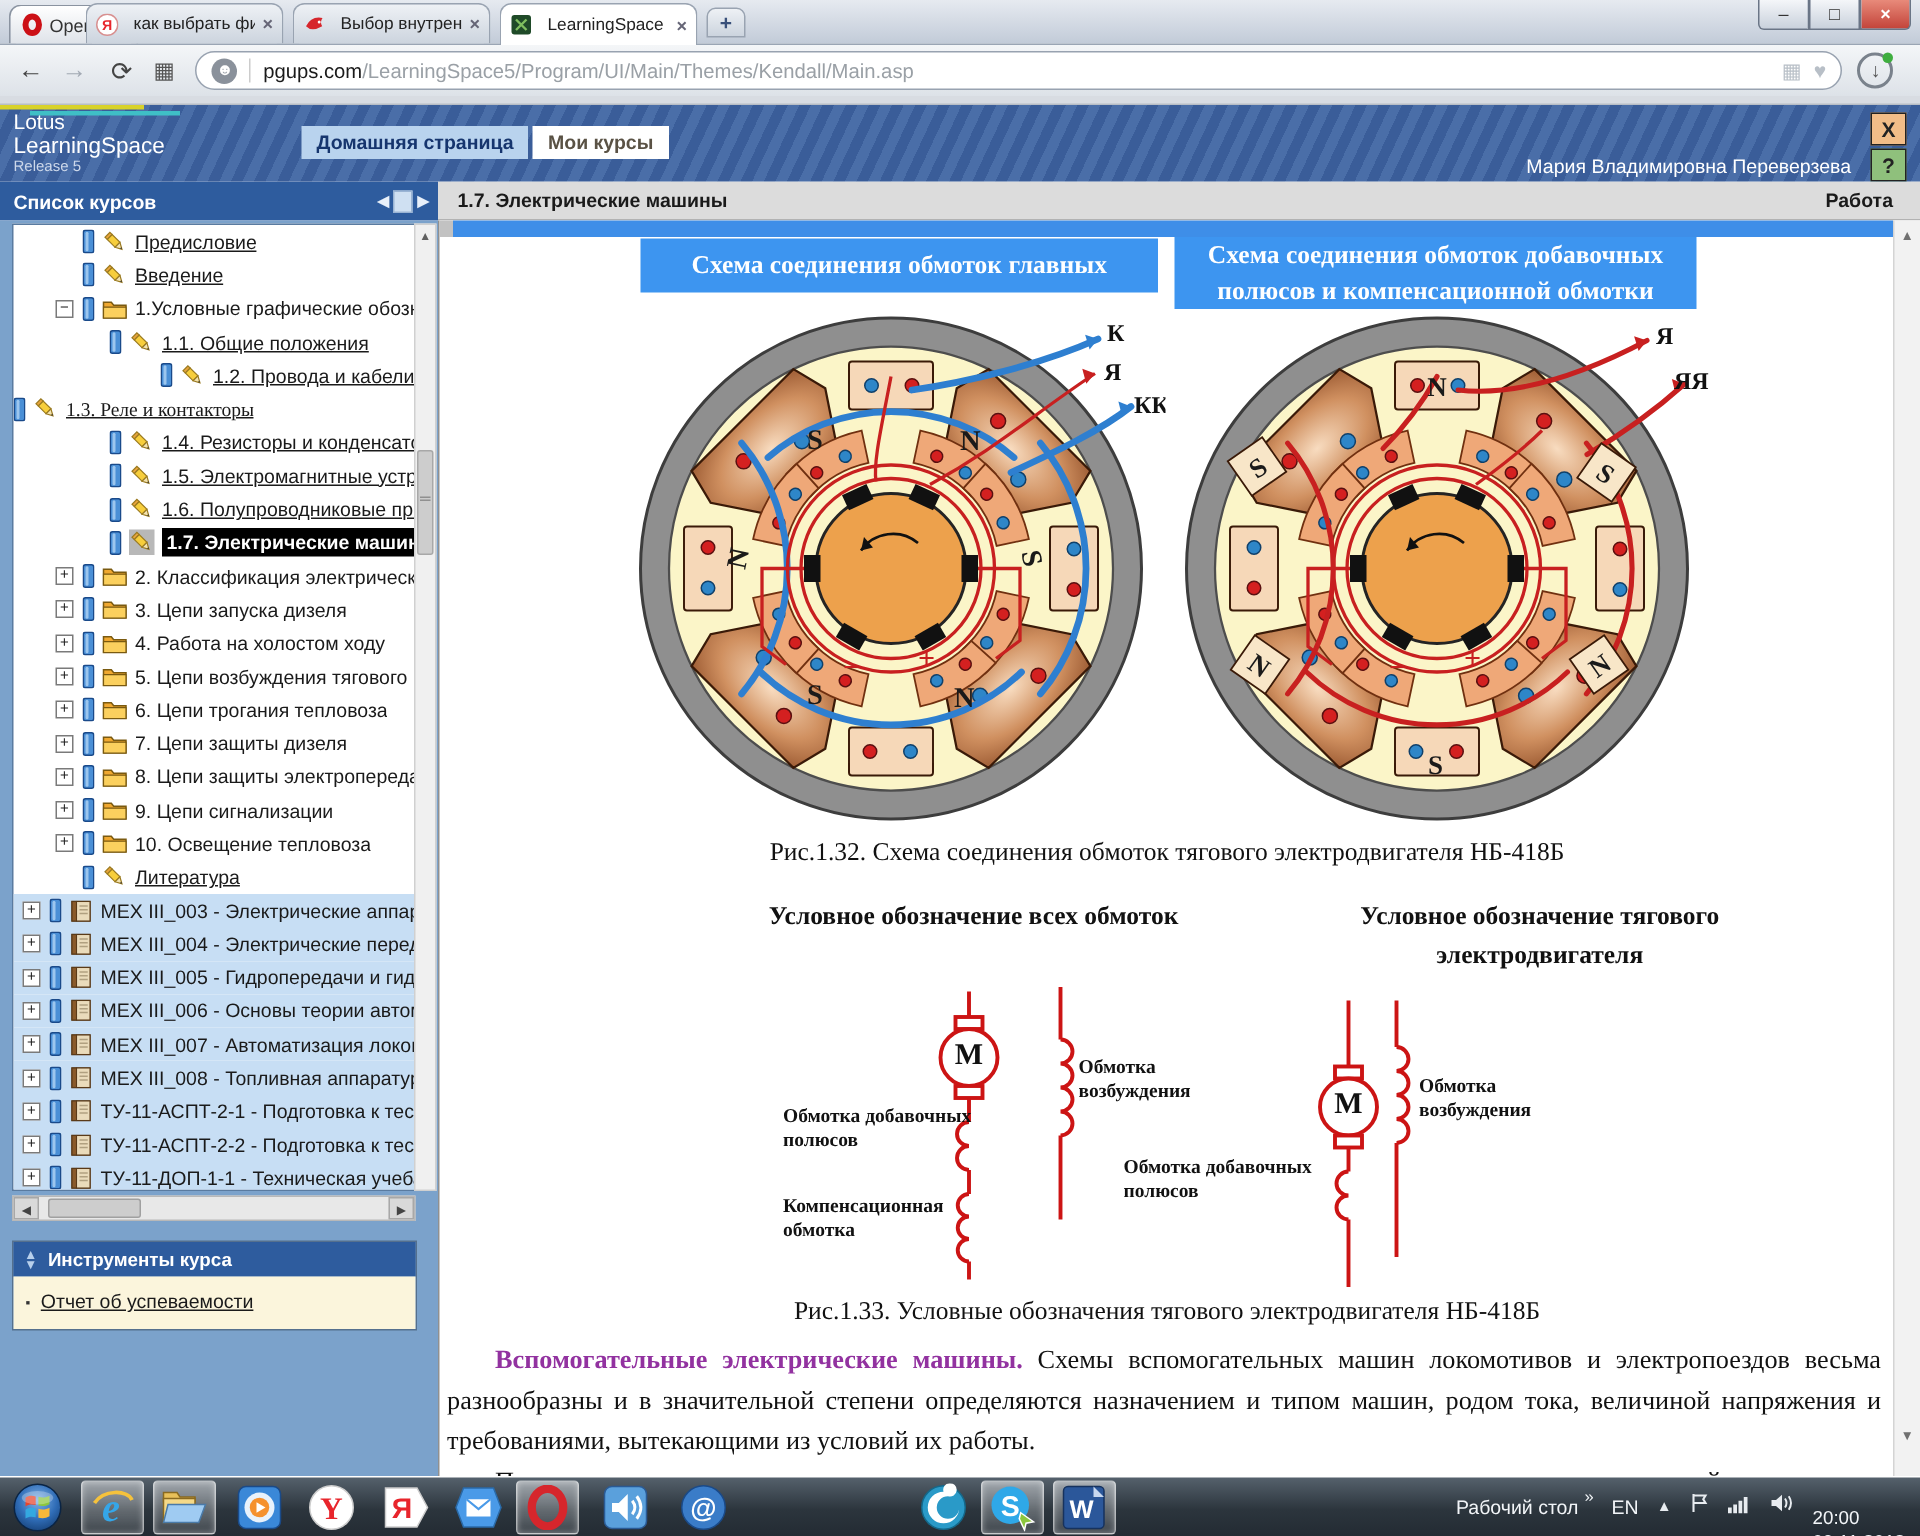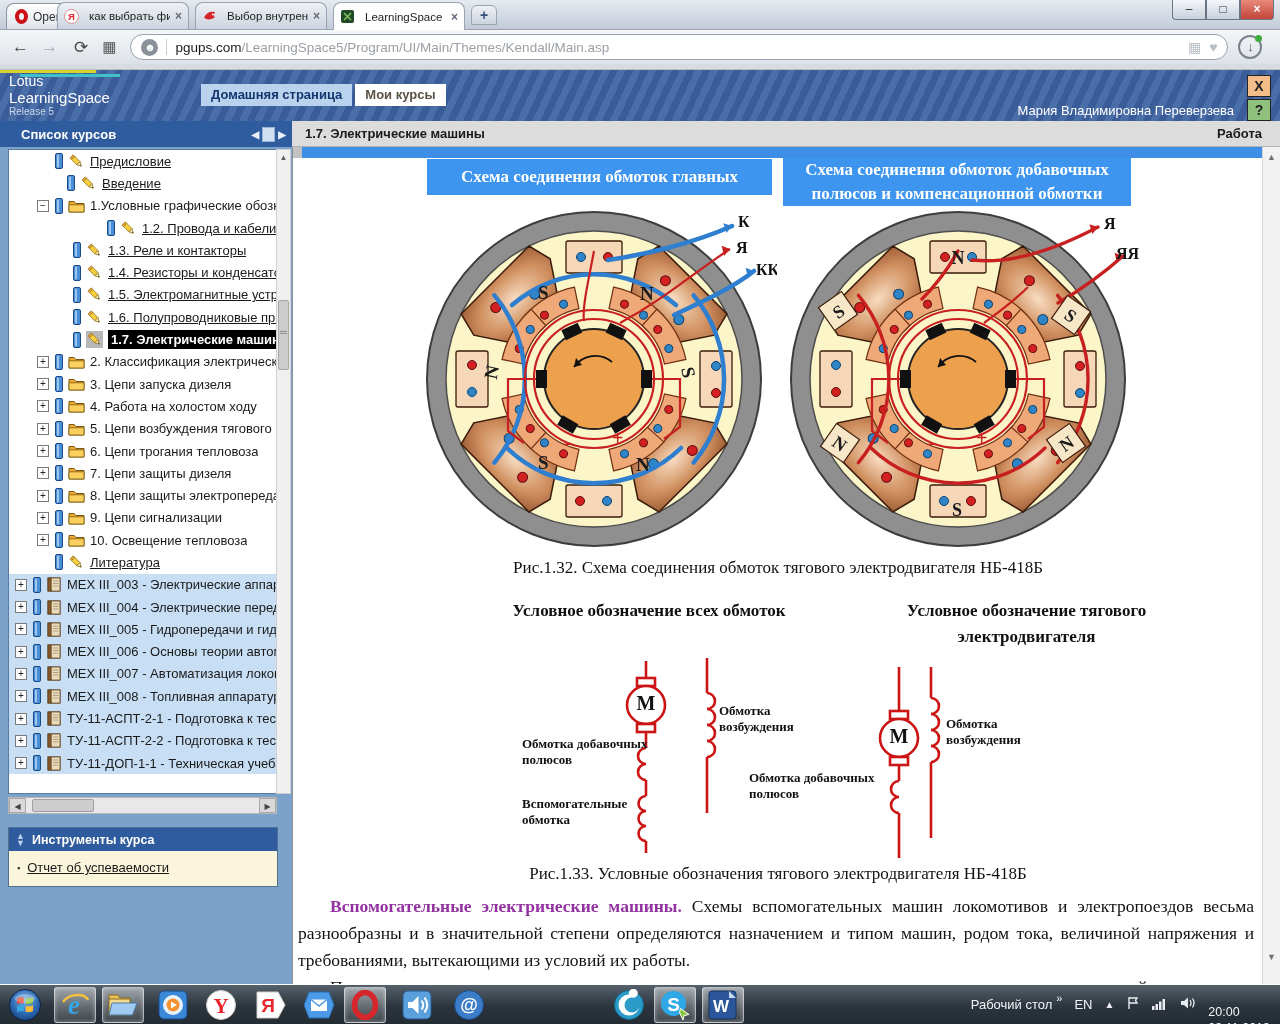--- a/index.html
+++ b/index.html
@@ -49,21 +49,21 @@
   .ls-tab.home { background:#b9d3ee; color:#16356e; }
   .ls-tab.courses { background:#fff; color:#5a5245; }
   .ls-user { position:absolute; right:46px; bottom:3px; color:#fff; font-size:13px; }
   .ls-x, .ls-q { position:absolute; right:9px; width:24px; height:22px; border:1px solid #222; text-align:center; font-weight:bold; font-size:14px; line-height:20px; color:#222; }
   .ls-x { top:5px; background:#f2bd88; }
   .ls-q { top:29px; background:#8fc07c; }
 
   
   .section-row { display:flex; height:26px; }
   .side-head { width:292px; background:#2e5c9e; color:#fff; font-size:13px; font-weight:bold; display:flex; align-items:center; padding:0 6px 0 9px; }
-  .side-head-title { flex:1;margin-left:12px; }
+  .side-head-title { flex:1; }
   .pager { display:flex; align-items:center; gap:3px; }
   .pager-arrow { font-size:10px; color:#e8f0fa; }
   .pager-box { width:13px; height:15px; background:#cfe0f2; border:1px solid #9ab4d4; }
   .content-head { flex:1; background:#dcdcdc; border-bottom:1px solid #b2b2b2; display:flex; align-items:center; padding:0 18px 0 13px; }
   .content-title { flex:1; font-size:13px; font-weight:600; color:#1a1a1a; }
   .content-close { font-size:13px; font-weight:bold; color:#1a1a1a; }
 
   
   .main-row { display:flex; height:837px; }
   .sidebar { position:relative; width:292px; background:#7ba2cb; }
@@ -259,21 +259,21 @@
                 <g transform="rotate(-45 8.5 8.5)">
                   <rect x="6.3" y="1.5" width="4.6" height="2.2" fill="#E8A43C" stroke="#9a7a20" stroke-width="0.8"></rect>
                   <rect x="6.3" y="3.7" width="4.6" height="7.3" fill="#F7CE3C" stroke="#9a7a20" stroke-width="0.8"></rect>
                   <polygon points="6.3,11 10.9,11 8.6,15.2" fill="#F3E3B0" stroke="#9a7a20" stroke-width="0.8"></polygon>
                   <polygon points="8,13.9 9.3,13.9 8.6,15.2" fill="#333"></polygon>
                 </g>
               </svg>
             </span>
             <span class="tree-label link">Предисловие</span>
           </div>
-          <div class="tree-row" style="padding-left: 58px;">
+          <div class="tree-row" style="padding-left: 46px;">
             <span class="ticon">
               <svg width="8" height="16" viewBox="0 0 8 16">
                 <rect x="0.5" y="0.5" width="7" height="15" rx="1.5" fill="#4A8FD6" stroke="#1a4a8a"></rect>
                 <rect x="2" y="1.5" width="2" height="13" rx="1" fill="#9cc6ee"></rect>
               </svg>
             </span>
             <span class="ticon type">
               <svg width="17" height="17" viewBox="0 0 17 17">
                 <g transform="rotate(-45 8.5 8.5)">
                   <rect x="6.3" y="1.5" width="4.6" height="2.2" fill="#E8A43C" stroke="#9a7a20" stroke-width="0.8"></rect>
@@ -294,40 +294,59 @@
               </svg>
             </span>
             <span class="ticon type">
               <svg width="17" height="14" viewBox="0 0 17 14">
                 <path d="M1,2.5 L6.2,2.5 L7.8,4.5 L16,4.5 L16,13 L1,13 Z" fill="#F0A830" stroke="#7a5a10"></path>
                 <path d="M1,5.8 L16,5.8 L16,13 L1,13 Z" fill="#FBD05E" stroke="#7a5a10" stroke-width="0.8"></path>
               </svg>
             </span>
             <span class="tree-label">1.Условные графические обозна</span>
           </div>
-          <div class="tree-row" style="padding-left: 98px;">
+          <div class="tree-row" style="padding-left: 64px;">
             <span class="ticon">
               <svg width="8" height="16" viewBox="0 0 8 16">
                 <rect x="0.5" y="0.5" width="7" height="15" rx="1.5" fill="#4A8FD6" stroke="#1a4a8a"></rect>
                 <rect x="2" y="1.5" width="2" height="13" rx="1" fill="#9cc6ee"></rect>
               </svg>
             </span>
             <span class="ticon type">
               <svg width="17" height="17" viewBox="0 0 17 17">
                 <g transform="rotate(-45 8.5 8.5)">
                   <rect x="6.3" y="1.5" width="4.6" height="2.2" fill="#E8A43C" stroke="#9a7a20" stroke-width="0.8"></rect>
                   <rect x="6.3" y="3.7" width="4.6" height="7.3" fill="#F7CE3C" stroke="#9a7a20" stroke-width="0.8"></rect>
                   <polygon points="6.3,11 10.9,11 8.6,15.2" fill="#F3E3B0" stroke="#9a7a20" stroke-width="0.8"></polygon>
                   <polygon points="8,13.9 9.3,13.9 8.6,15.2" fill="#333"></polygon>
                 </g>
               </svg>
             </span>
+            <span class="tree-label link">1.1. Общие положения</span>
+          </div>
+          <div class="tree-row" style="padding-left: 98px;">
+            <span class="ticon">
+              <svg width="8" height="16" viewBox="0 0 8 16">
+                <rect x="0.5" y="0.5" width="7" height="15" rx="1.5" fill="#4A8FD6" stroke="#1a4a8a"></rect>
+                <rect x="2" y="1.5" width="2" height="13" rx="1" fill="#9cc6ee"></rect>
+              </svg>
+            </span>
+            <span class="ticon type">
+              <svg width="17" height="17" viewBox="0 0 17 17">
+                <g transform="rotate(-45 8.5 8.5)">
+                  <rect x="6.3" y="1.5" width="4.6" height="2.2" fill="#E8A43C" stroke="#9a7a20" stroke-width="0.8"></rect>
+                  <rect x="6.3" y="3.7" width="4.6" height="7.3" fill="#F7CE3C" stroke="#9a7a20" stroke-width="0.8"></rect>
+                  <polygon points="6.3,11 10.9,11 8.6,15.2" fill="#F3E3B0" stroke="#9a7a20" stroke-width="0.8"></polygon>
+                  <polygon points="8,13.9 9.3,13.9 8.6,15.2" fill="#333"></polygon>
+                </g>
+              </svg>
+            </span>
             <span class="tree-label link">1.2. Провода и кабели</span>
           </div>
-          <div class="tree-row" style="padding-left: 64px;">
+          <div class="tree-row" style=" font-family: Liberation Serif, serif;">
             <span class="ticon">
               <svg width="8" height="16" viewBox="0 0 8 16">
                 <rect x="0.5" y="0.5" width="7" height="15" rx="1.5" fill="#4A8FD6" stroke="#1a4a8a"></rect>
                 <rect x="2" y="1.5" width="2" height="13" rx="1" fill="#9cc6ee"></rect>
               </svg>
             </span>
             <span class="ticon type">
               <svg width="17" height="17" viewBox="0 0 17 17">
                 <g transform="rotate(-45 8.5 8.5)">
                   <rect x="6.3" y="1.5" width="4.6" height="2.2" fill="#E8A43C" stroke="#9a7a20" stroke-width="0.8"></rect>
@@ -1042,21 +1061,21 @@
             <path d="M605,160 L605,205"></path>
             <path d="M637,14 L637,45"></path>
             <path d="M637,45 a8,8 0 0 1 0,16 a8,8 0 0 1 0,16 a8,8 0 0 1 0,16 a8,8 0 0 1 0,16"></path>
             <path d="M637,109 L637,185"></path>
           </g>
         </svg>
         <span class="m-letter m1">М</span>
         <span class="m-letter m2">М</span>
         <div class="sym-label sl-field1">Обмотка возбуждения</div>
         <div class="sym-label sl-add1">Обмотка добавочных полюсов</div>
-        <div class="sym-label sl-comp1">Вспомогательные обмотка</div>
+        <div class="sym-label sl-comp1">Компенсационная обмотка</div>
         <div class="sym-label sl-add2">Обмотка добавочных полюсов</div>
         <div class="sym-label sl-field2">Обмотка возбуждения</div>
 
         <div class="caption cap2">Рис.1.33. Условные обозначения тягового электродвигателя НБ-418Б</div>
 
         <div class="paras">
           <p><span class="lead-purple">Вспомогательные электрические машины.</span><span> Схемы вспомогательных машин локомотивов и электропоездов весьма разнообразны и в значительной степени определяются назначением и типом машин, родом тока, величиной напряжения и требованиями, вытекающими из условий их работы.</span></p>
           <p>Применяют следующие вспомогательные машины: приводные электродвигатели для механизмов и устройств, например компрессоров,</p>
         </div>
       </div>

